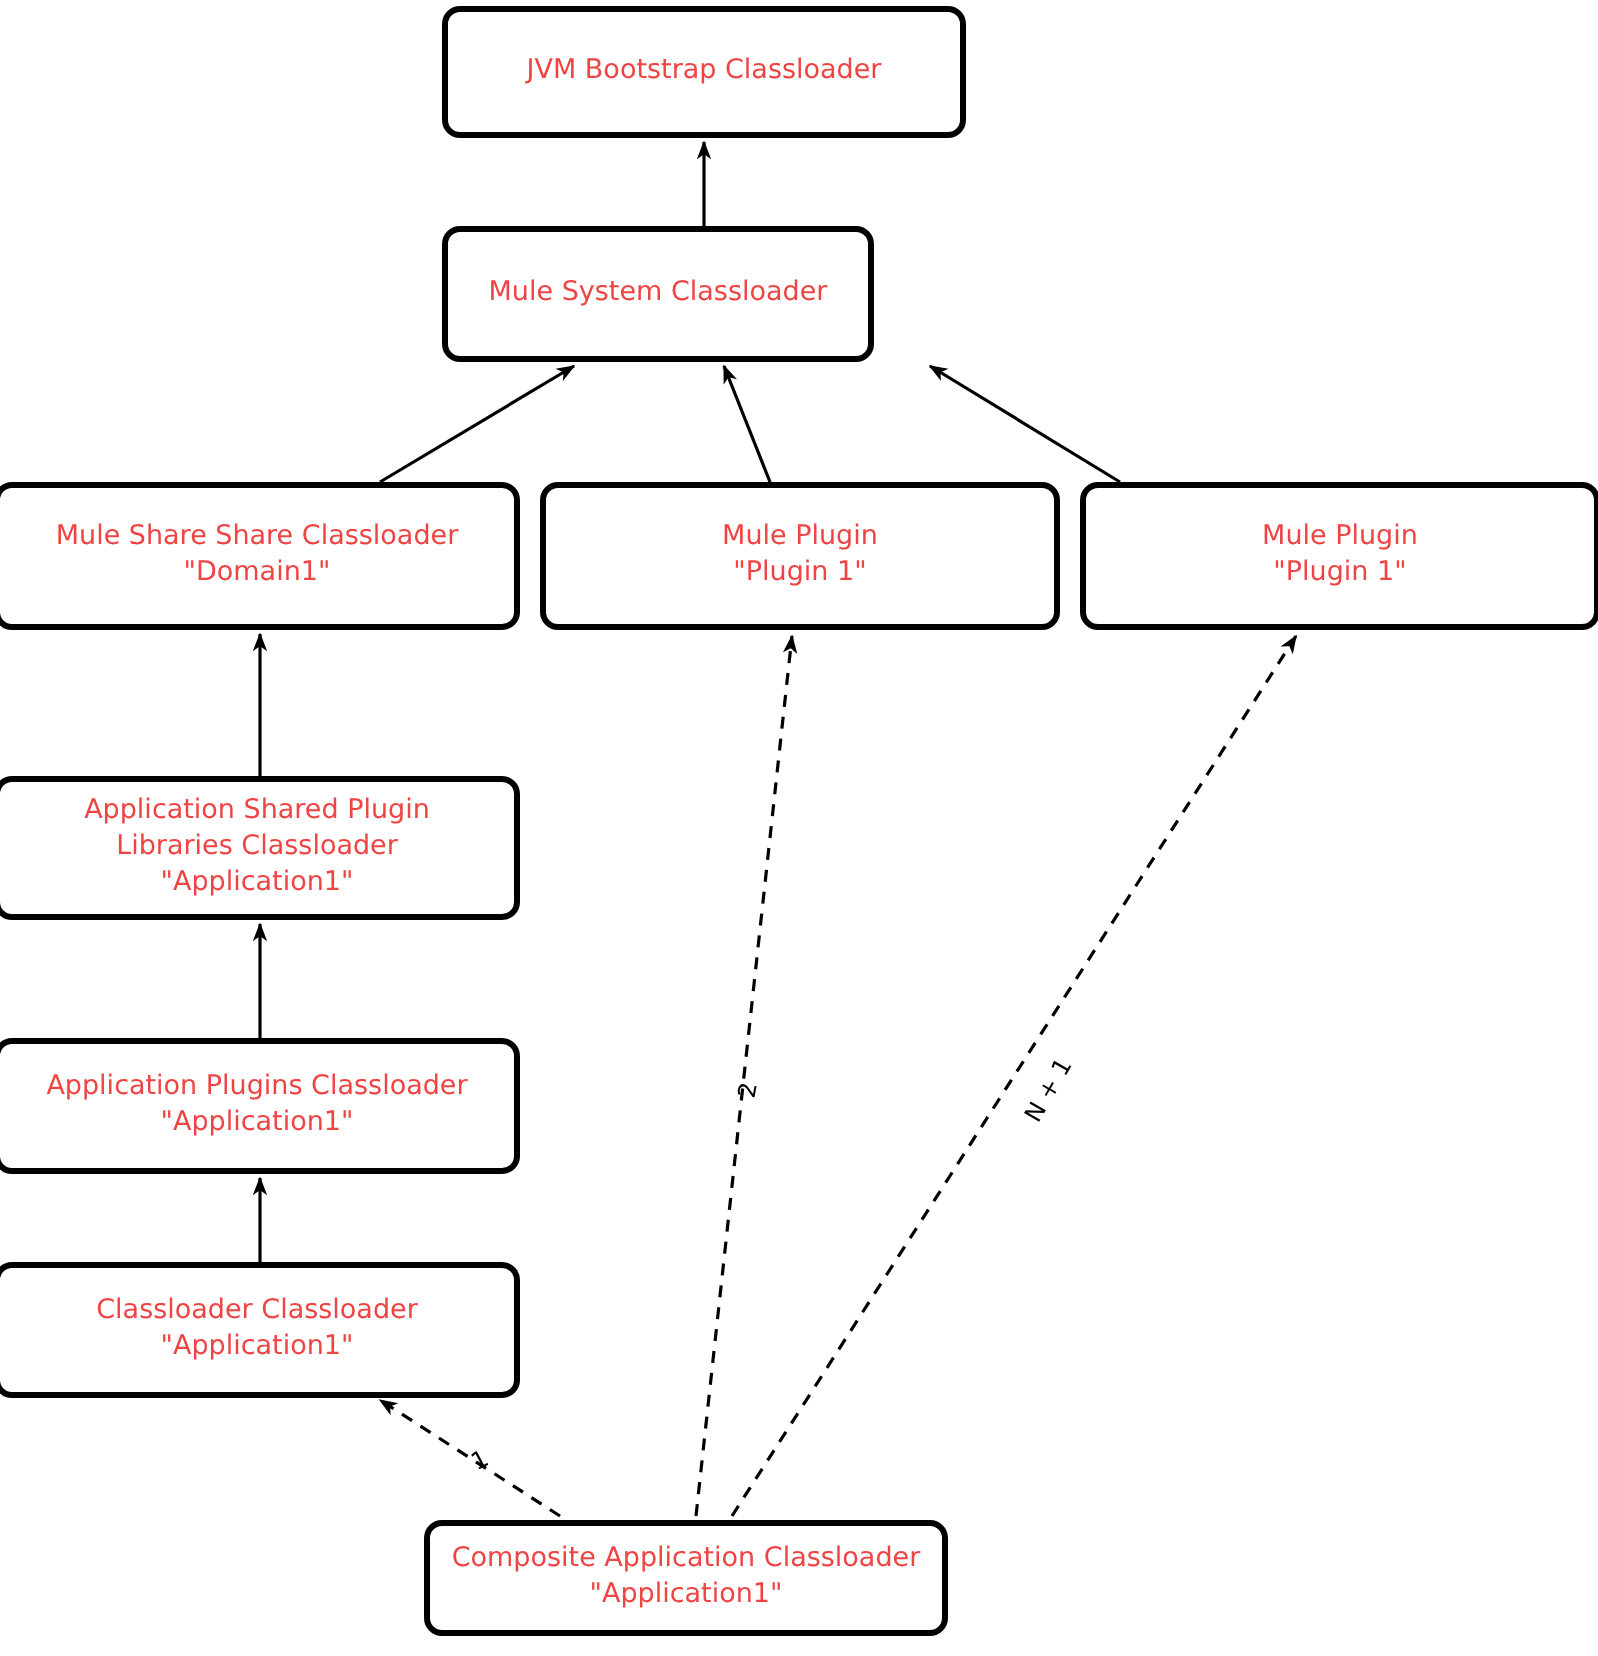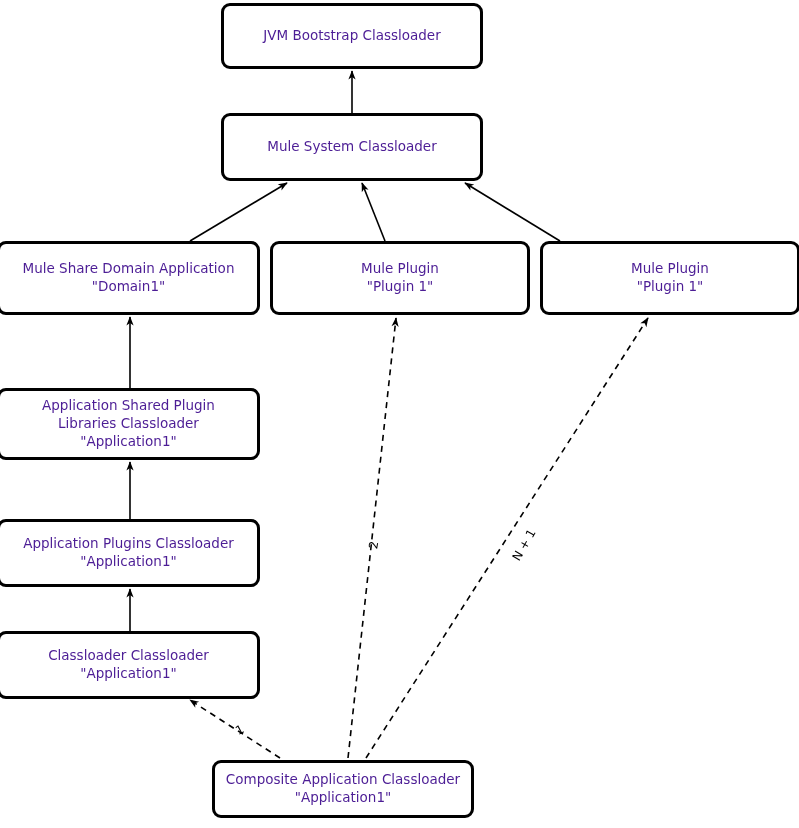--- a/index.html
+++ b/index.html
@@ -27,21 +27,21 @@
   .node {
     position: absolute;
     box-sizing: border-box;
     border: 3px solid #000000;
     border-radius: 9px;
     background: #ffffff;
     display: flex;
     align-items: center;
     justify-content: center;
     text-align: center;
-    color: #4c1d95;
+    color: #ef4444;
     font-size: 13.5px;
     line-height: 1.32;
     z-index: 2;
   }
   .node-label {
     display: block;
     white-space: pre-line;
     padding: 0 8px;
   }
   .edge-label {
@@ -74,25 +74,25 @@
         <line x1="280" y1="758" x2="190" y2="700" stroke="#000000" stroke-width="1.6" stroke-dasharray="6,5" marker-end="url(#arrowhead)"></line>
         <line x1="348" y1="758" x2="396" y2="318" stroke="#000000" stroke-width="1.6" stroke-dasharray="6,5" marker-end="url(#arrowhead)"></line>
         <line x1="366" y1="758" x2="648" y2="318" stroke="#000000" stroke-width="1.6" stroke-dasharray="6,5" marker-end="url(#arrowhead)"></line>
       </g>
   </svg>
 
   <div id="nodes-group">
       <div class="node" style="left: 221px; top: 3px; width: 262px; height: 66px;">
         <span class="node-label">JVM Bootstrap Classloader</span>
       </div>
-      <div class="node" style="left: 221px; top: 113px; width: 262px; height: 68px;">
+      <div class="node" style="left: 221px; top: 113px; width: 216px; height: 68px;">
         <span class="node-label">Mule System Classloader</span>
       </div>
       <div class="node" style="left: -3px; top: 241px; width: 263px; height: 74px;">
-        <span class="node-label">Mule Share Domain Application
+        <span class="node-label">Mule Share Share Classloader
 "Domain1"</span>
       </div>
       <div class="node" style="left: 270px; top: 241px; width: 260px; height: 74px;">
         <span class="node-label">Mule Plugin
 "Plugin 1"</span>
       </div>
       <div class="node" style="left: 540px; top: 241px; width: 260px; height: 74px;">
         <span class="node-label">Mule Plugin
 "Plugin 1"</span>
       </div>

